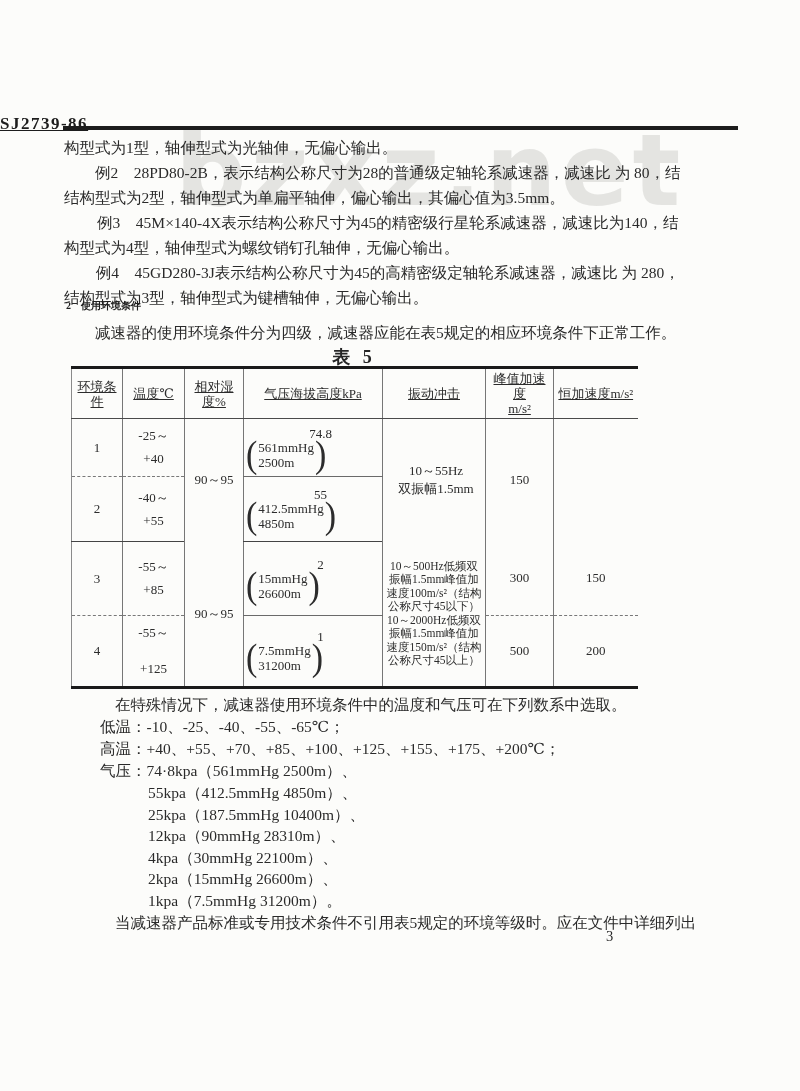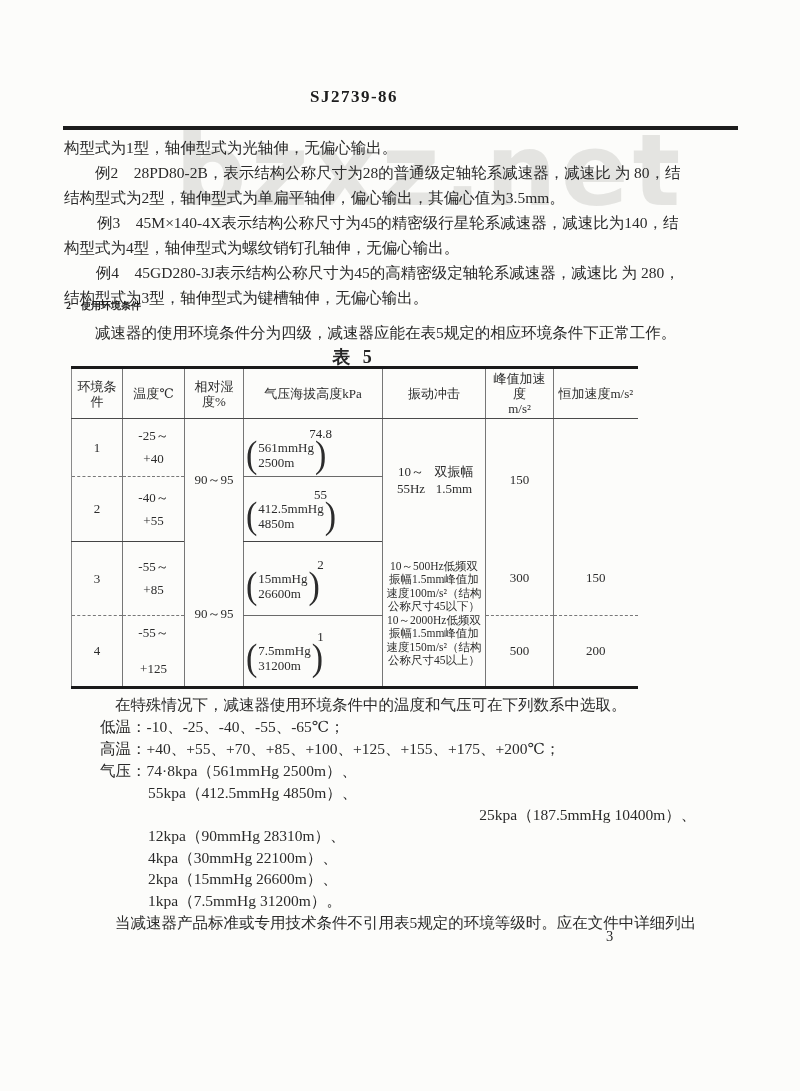--- a/index.html
+++ b/index.html
@@ -10,23 +10,24 @@
     font-family:"Liberation Serif","DejaVu Serif",serif;
     color:#262626;
   }
   .watermark {
     position:absolute; left:175px; top:112px; z-index:0;
     font-family:"DejaVu Sans","Liberation Sans",sans-serif;
     font-size:100px; font-weight:800; letter-spacing:4px;
     color:#c9c9c5; opacity:0.45; user-select:none; white-space:nowrap;
   }
   .doc-number {
-    position:absolute; top:87px; left:0; width:708px; z-index:2;
-    text-align:center; font-size:17px; font-weight:bold; letter-spacing:1.5px;
+    position:absolute; top:114px; left:0; width:708px; z-index:2;
+    font-size:17px; font-weight:bold; letter-spacing:1.5px;
     color:#1d1d1d;
+    text-decoration:underline;
   }
   .rule { position:absolute; left:63px; top:126px; width:675px; height:4px;
     background:#1c1c1c; z-index:2; }
   .textblock { position:absolute; z-index:2; }
   .bt { font-size:15.5px; line-height:25px; white-space:nowrap; color:#2a2a2a; }
   .indent { padding-left:31px;text-align:center; }
   .indent1 { padding-left:15px; }
   .sec-heading { font-size:10px; font-weight:bold; color:#1e1e1e; white-space:nowrap; }
   .caption {
     position:absolute; left:71px; top:345px; width:566px; z-index:2;
@@ -48,21 +49,21 @@
   .midline td { border-bottom:1.5px solid #444; }
   .temp2 { display:flex; flex-direction:column; gap:9px; align-items:center;
     justify-content:center; height:100%; }
   .temp2 div { line-height:14px; }
   .pcell { text-align:left; padding-left:18px; }
   .pnum { font-size:13px; margin-left:15px; margin-bottom:-2px; }
   .pgroup { display:flex; align-items:center; }
   .paren { font-size:34px; font-weight:300; line-height:30px; transform:scaleY(1.12); }
   .plines { font-size:13px; line-height:15px; text-align:left; padding:0 1px; }
   .vib12 { text-align:left; padding:0; }
-  .vib12-inner { display:flex; flex-direction:row; justify-content:space-between;
+  .vib12-inner { display:flex; flex-direction:column; justify-content:space-between;
     height:100%; padding:13px 4px 14px 8px; }
   .vib34 { text-align:left; font-size:11.5px; line-height:13.5px; padding:3px 2px 3px 5px; }
   .vib34 p { margin:0; }
   .page-number { position:absolute; left:606px; top:928px; z-index:2;
     font-size:14.5px; color:#2a2a2a; }
 </style>
 </head>
 <body>
 
 <div class="page">
@@ -91,21 +92,21 @@
     <colgroup>
       <col style="width:51px">
         <col style="width:62px">
         <col style="width:59px">
       <col style="width:139px">
         <col style="width:103px">
         <col style="width:68px">
       <col style="width:84px">
     </colgroup>
     <thead>
-      <tr style="height:42px;">
+      <tr style="height:42px;text-decoration:underline;">
         <th>环境条件</th>
         <th>温度℃</th>
         <th>相对湿度%</th>
         <th>气压海拔高度kPa</th>
         <th>振动冲击</th>
         <th>
           <span>峰值加速度</span><br>
           <span>m/s²</span>
         </th>
         <th>恒加速度m/s²</th>
@@ -212,21 +213,21 @@
       </tr>
     </tbody>
   </table>
 
   <div class="textblock" style="left:100px; top:694px;">
     <div class="bt indent1" style="line-height:22px;">在特殊情况下，减速器使用环境条件中的温度和气压可在下列数系中选取。</div>
     <div class="bt" style="line-height:22px;">低温：-10、-25、-40、-55、-65℃；</div>
     <div class="bt" style="line-height:22px;">高温：+40、+55、+70、+85、+100、+125、+155、+175、+200℃；</div>
     <div class="bt" style="line-height:22px;">气压：74·8kpa（561mmHg 2500m）、</div>
     <div class="bt" style="line-height:21.5px; padding-left:48px;">55kpa（412.5mmHg 4850m）、</div>
-    <div class="bt" style="line-height:21.5px; padding-left:48px;text-align:right;">25kpa（187.5mmHg 10400m）、</div>
+    <div class="bt" style="line-height:21.5px; padding-left:48px;">25kpa（187.5mmHg 10400m）、</div>
     <div class="bt" style="line-height:21.5px; padding-left:48px;">12kpa（90mmHg 28310m）、</div>
     <div class="bt" style="line-height:21.5px; padding-left:48px;">4kpa（30mmHg 22100m）、</div>
     <div class="bt" style="line-height:21.5px; padding-left:48px;">2kpa（15mmHg 26600m）、</div>
     <div class="bt" style="line-height:21.5px; padding-left:48px;">1kpa（7.5mmHg 31200m）。</div>
     <div class="bt indent1" style="line-height:23px;">当减速器产品标准或专用技术条件不引用表5规定的环境等级时。应在文件中详细列出</div>
   </div>
 
   <div class="page-number">3</div>
 
 </div>

